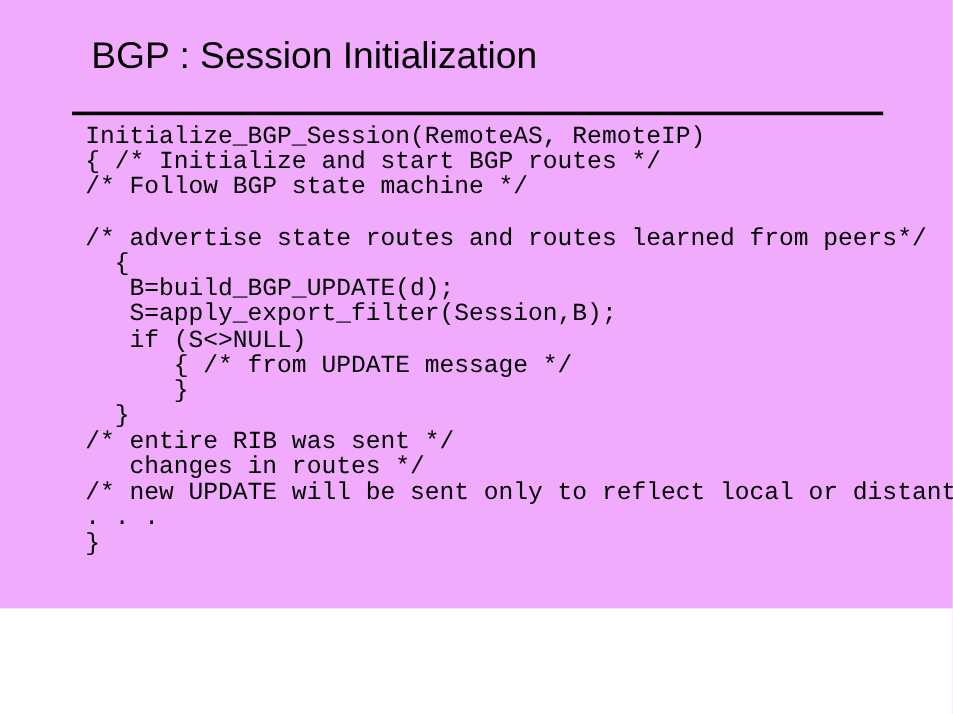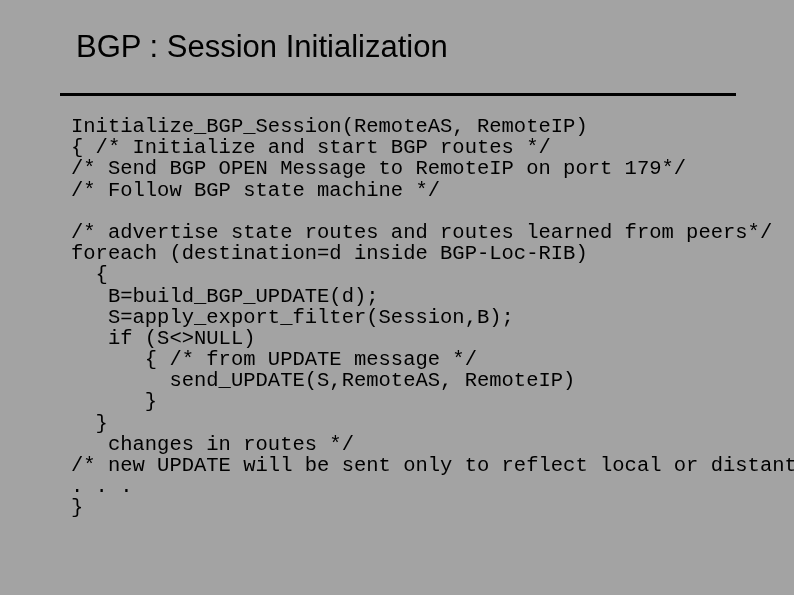--- a/index.html
+++ b/index.html
@@ -10,22 +10,22 @@
   body {
     width: 794px;
     height: 595px;
     background: #ffffff;
     font-family: "Liberation Sans", sans-serif;
     overflow: hidden;
   }
   .slide {
     position: relative;
     width: 794px;
-    height: 595px;
-    background: #a3a3a3;
+    height: 507px;
+    background: #f0abfc;
   }
   .slide-title {
     position: absolute;
     left: 76px;
     top: 28px;
     font-family: "Liberation Sans", sans-serif;
     font-size: 31px;
     font-weight: 400;
     color: #000000;
     letter-spacing: 0px;
@@ -36,21 +36,21 @@
     position: absolute;
     left: 60px;
     top: 93px;
     width: 676px;
     height: 3px;
     background: #000000;
   }
   .code-body {
     position: absolute;
     left: 71px;
-    top: 116px;
+    top: 104px;
     width: 716px;
   }
   .code-line {
     font-family: "Liberation Mono", "DejaVu Sans Mono", monospace;
     font-size: 20.5px;
     line-height: 21.2px;
     color: #000000;
     white-space: pre;
     letter-spacing: 0px;
     height: 21.2px;
@@ -64,32 +64,30 @@
 
 <div class="slide">
 
   <div class="slide-title">BGP : Session Initialization</div>
 
   <div class="title-rule"></div>
 
   <div class="code-body">
     <div class="code-line">Initialize_BGP_Session(RemoteAS, RemoteIP)</div>
     <div class="code-line">{ /* Initialize and start BGP routes */</div>
-    <div class="code-line">/* Send BGP OPEN Message to RemoteIP on port 179*/</div>
     <div class="code-line">/* Follow BGP state machine */</div>
     <div class="code-line blank"></div>
     <div class="code-line">/* advertise state routes and routes learned from peers*/</div>
-    <div class="code-line">foreach (destination=d inside BGP-Loc-RIB)</div>
     <div class="code-line">  {</div>
     <div class="code-line">   B=build_BGP_UPDATE(d);</div>
     <div class="code-line">   S=apply_export_filter(Session,B);</div>
     <div class="code-line">   if (S&lt;&gt;NULL)</div>
     <div class="code-line">      { /* from UPDATE message */</div>
-    <div class="code-line">        send_UPDATE(S,RemoteAS, RemoteIP)</div>
     <div class="code-line">      }</div>
     <div class="code-line">  }</div>
+    <div class="code-line">/* entire RIB was sent */</div>
     <div class="code-line">   changes in routes */</div>
     <div class="code-line">/* new UPDATE will be sent only to reflect local or distant</div>
     <div class="code-line">. . .</div>
     <div class="code-line">}</div>
   </div>
 
 </div>
 
 </body></html>

